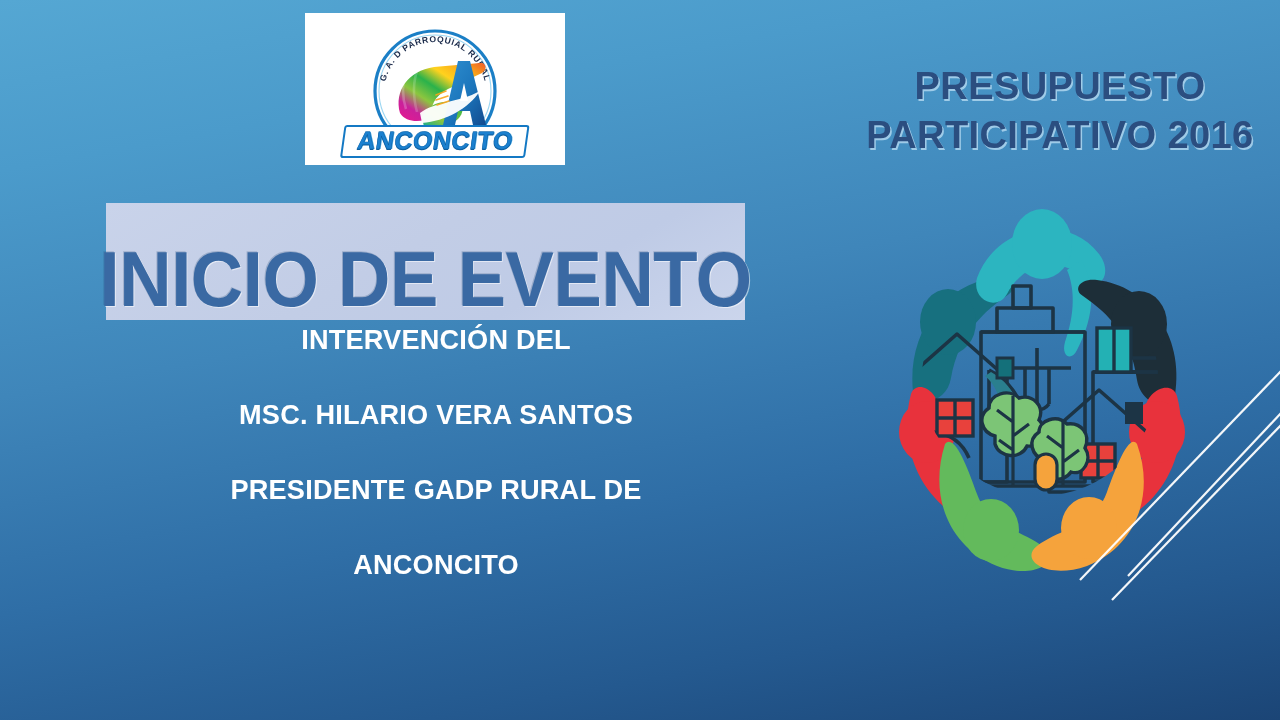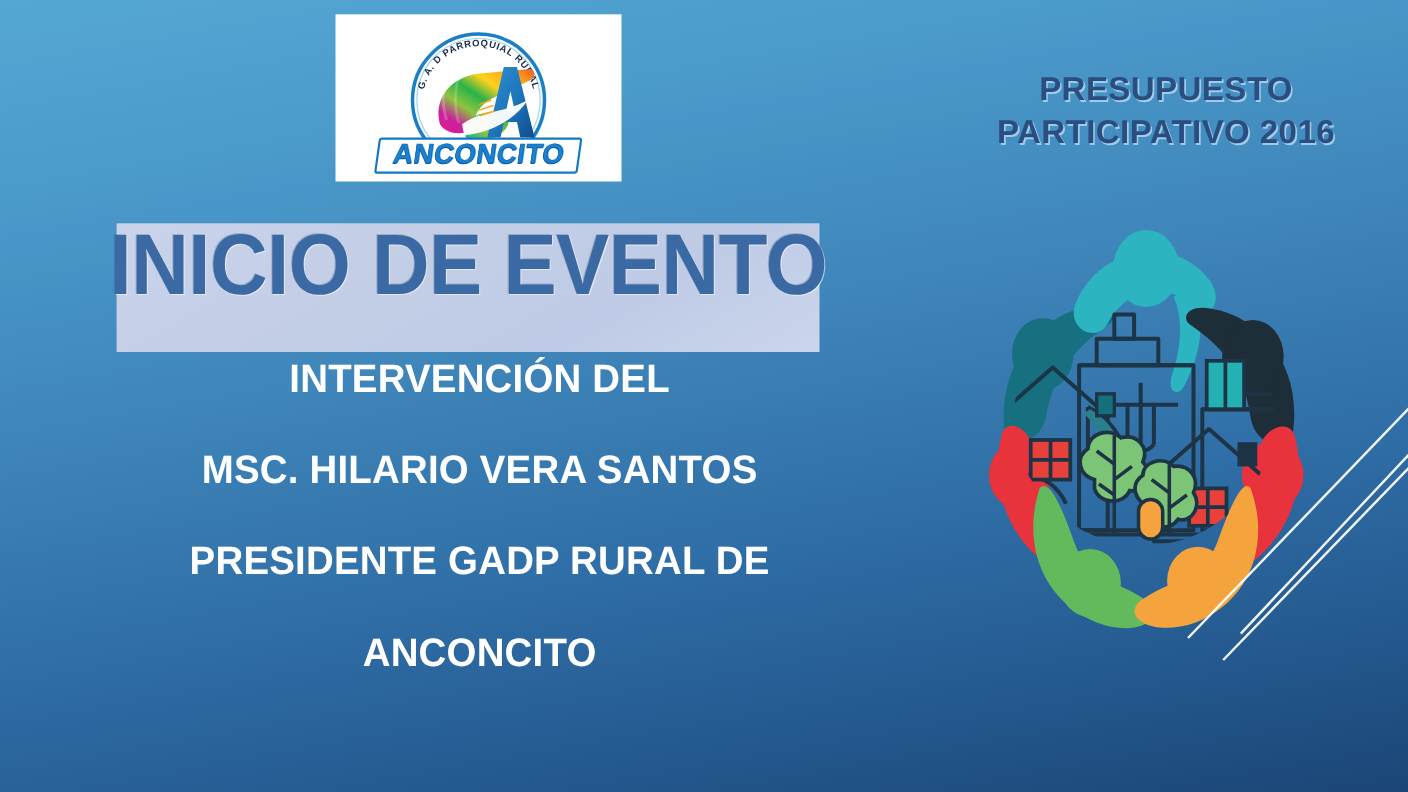--- a/index.html
+++ b/index.html
@@ -58,37 +58,37 @@
   }
 
   
   #budget-heading {
     position: absolute;
     left: 860px;
     top: 62px;
     width: 400px;
     text-align: center;
     font-weight: bold;
-    font-size: 30px;
+    font-size: 38px;
     line-height: 1.30;
     letter-spacing: 0.4px;
     color: #2b4e80;
     text-shadow: 1.5px 1.5px 0 rgba(175,214,238,0.85);
   }
 
   
   #title-banner {
     position: absolute;
     left: 106px;
     top: 203px;
     width: 639px;
     height: 117px;
     background: linear-gradient(150deg, #c9d3ea 0%, #c2cde6 45%, #bfcbe6 70%, #cbd5ec 100%);
     display: flex;
-    align-items: flex-start;
+    align-items: flex-end;
     justify-content: center;
   }
   #title-banner-text {
     font-family: "Liberation Sans Narrow", "Liberation Sans", sans-serif;
     font-weight: bold;
     font-size: 78px;
     line-height: 1;
     letter-spacing: -0.5px;
     color: #3a69a3;
     transform: scaleX(0.93) translateY(-2px);
@@ -98,21 +98,21 @@
 
   
   #body-lines {
     position: absolute;
     left: 80px;
     top: 326px;
     width: 712px;
     text-align: center;
     color: #ffffff;
     font-weight: bold;
-    font-size: 36px;
+    font-size: 28px;
     letter-spacing: 0.2px;
   }
   #body-lines .line {
     display: block;
     line-height: 1;
     margin-bottom: 47px;
     white-space: nowrap;
     transform: scaleX(0.97);
   }
   #body-lines .line:last-child { margin-bottom: 0; }

